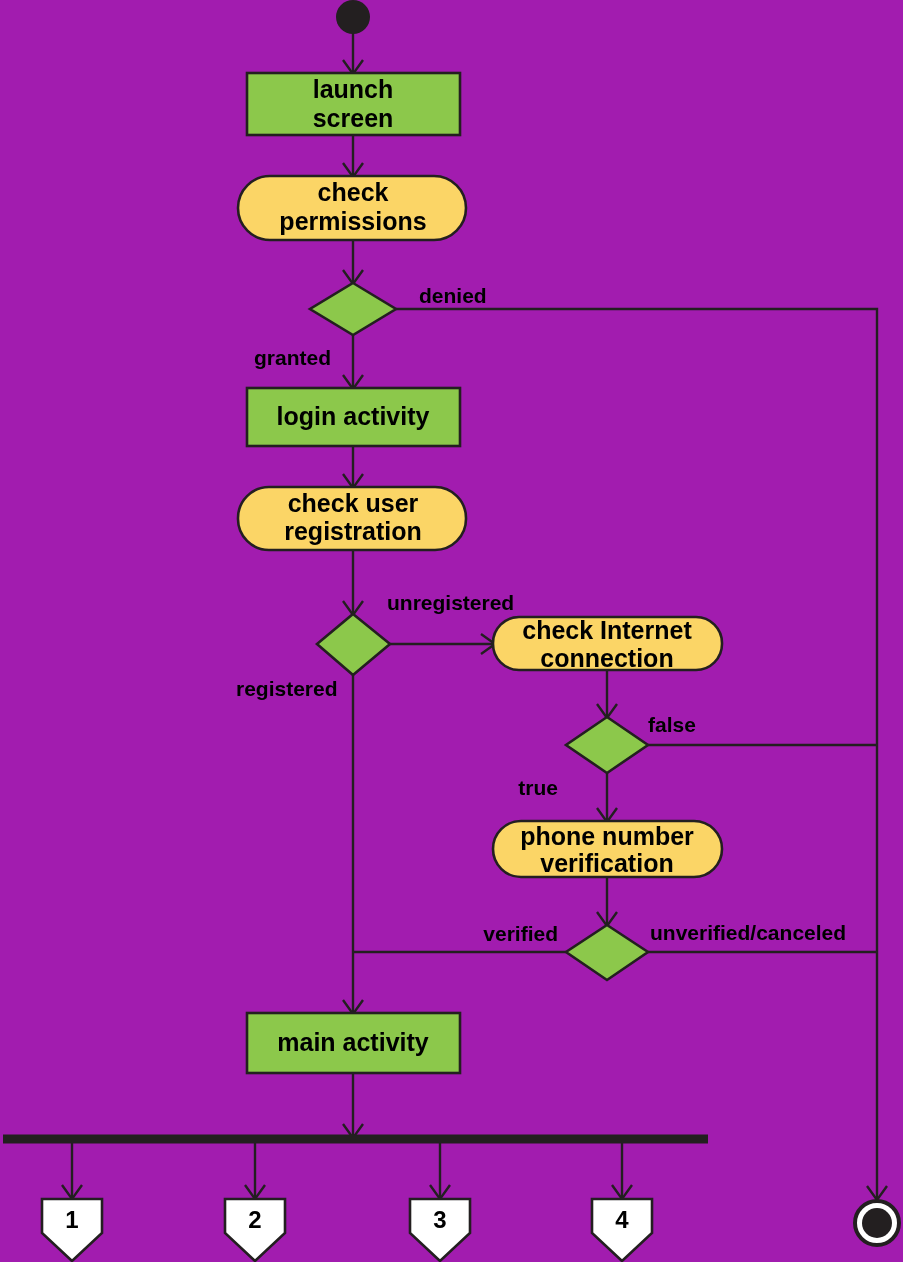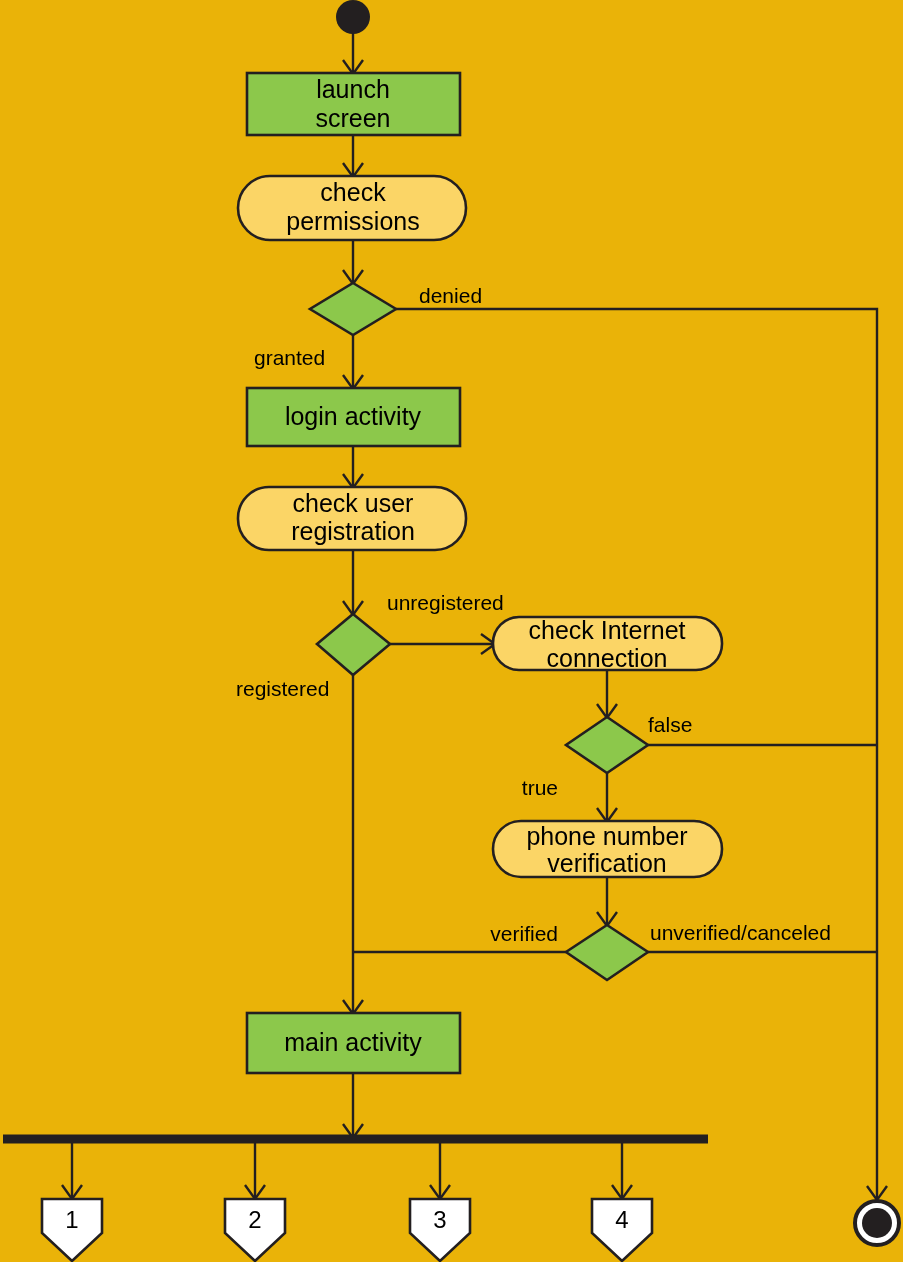--- a/index.html
+++ b/index.html
@@ -4,22 +4,23 @@
 <style>
   html, body {
     margin: 0;
     padding: 0;
     background: #ffffff;
   }
   #diagram-root {
     position: relative;
     width: 903px;
     height: 1262px;
-    background: #eab308;
-    font-family: "Liberation Sans", sans-serif;
+    background: #a21caf;
+    font-family: "Liberation Sans", sans-serif;
+    font-weight: bold;
   }
   svg.diagram-canvas {
     position: absolute;
     top: 0;
     left: 0;
     width: 903px;
     height: 1262px;
     display: block;
   }
   .node-label {

